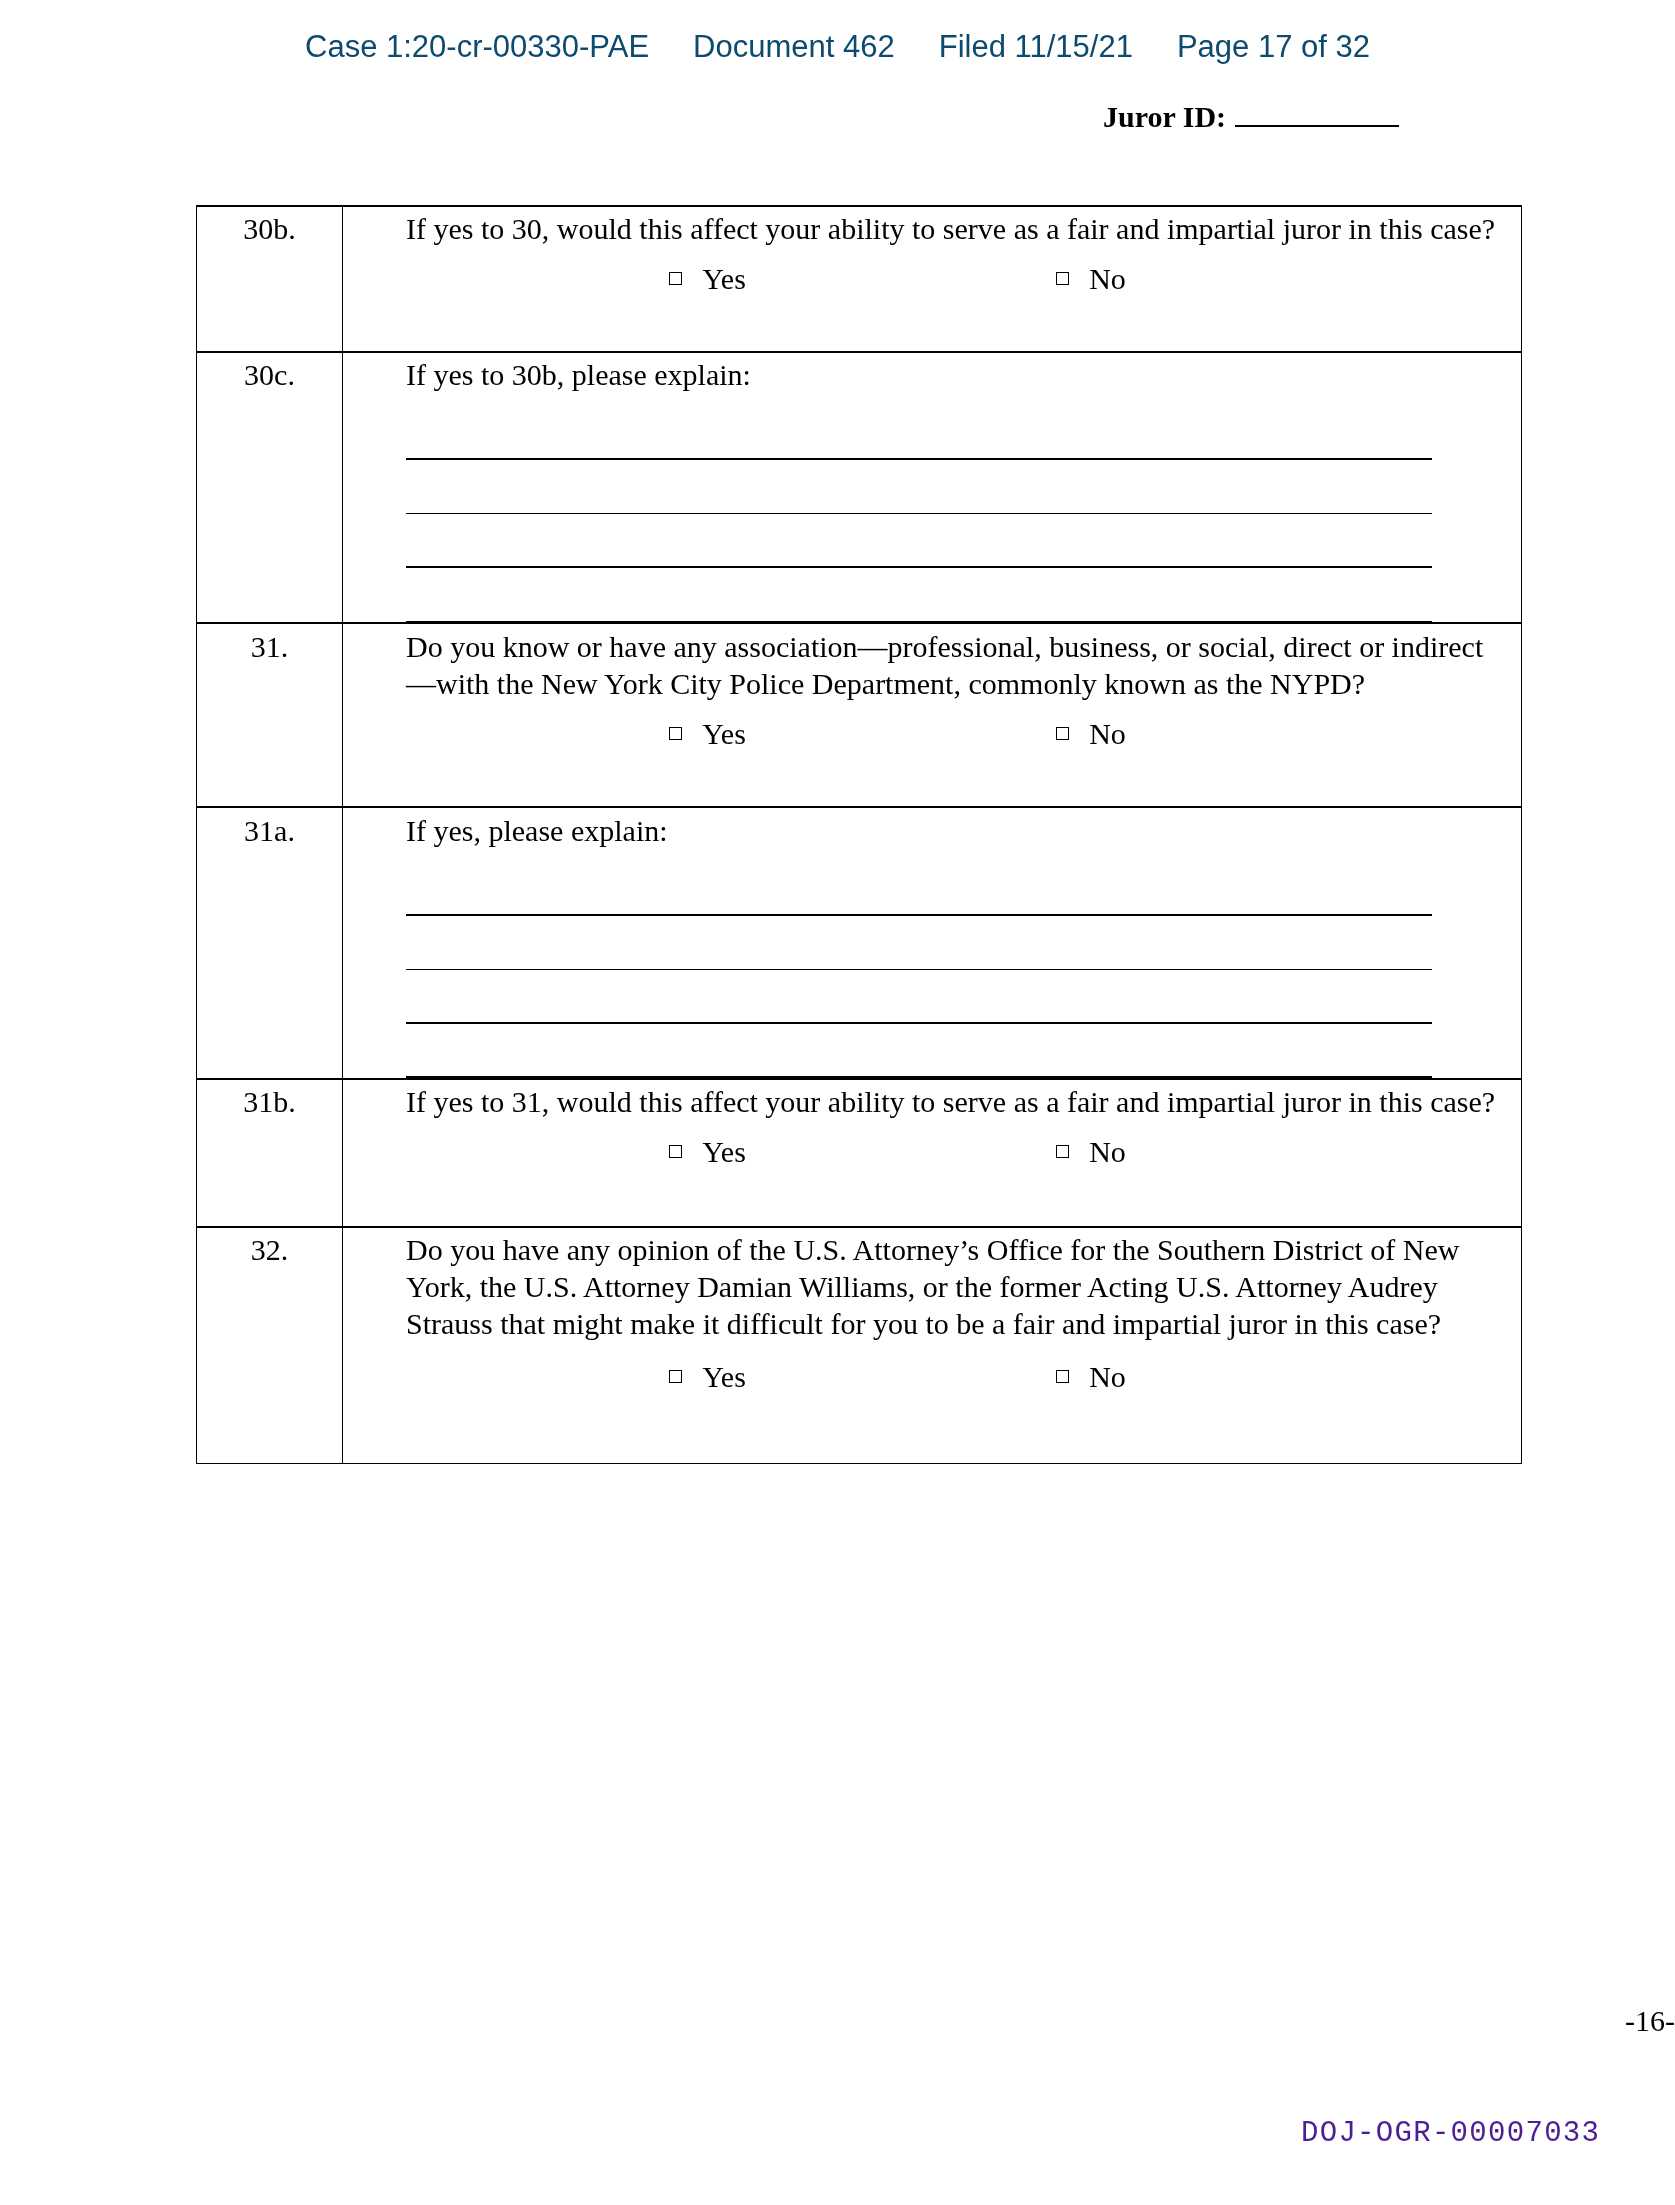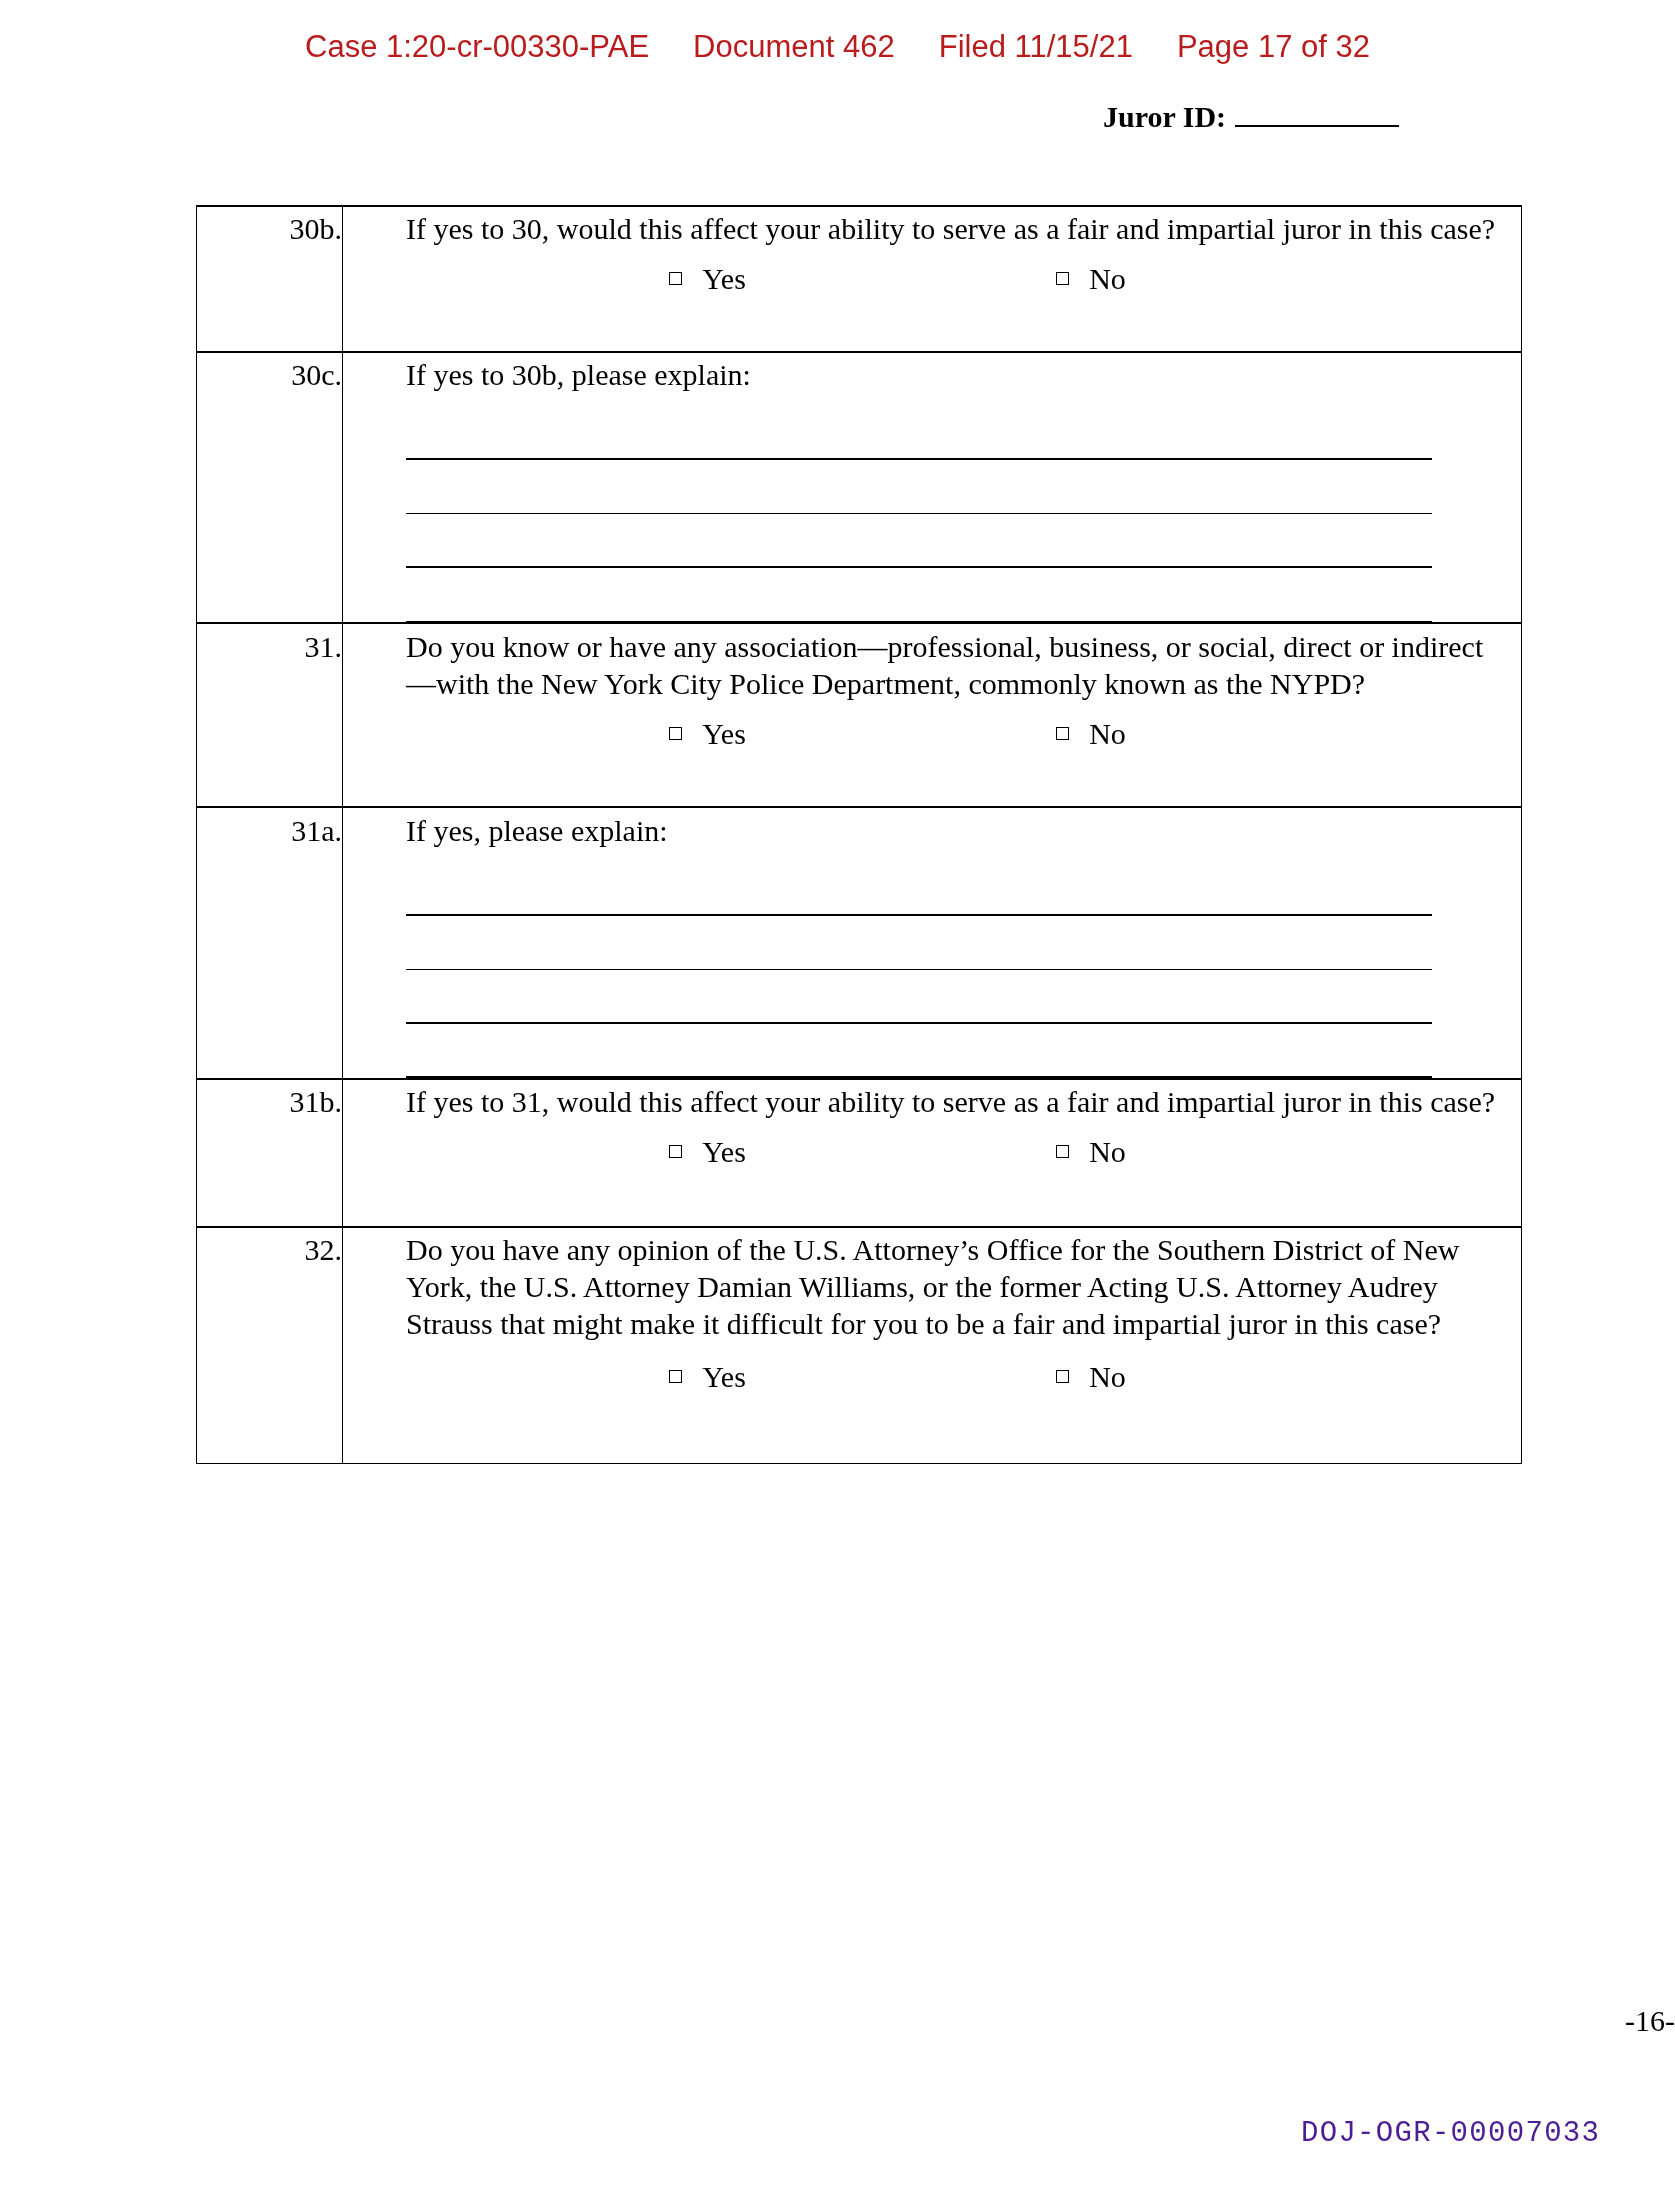--- a/index.html
+++ b/index.html
@@ -1,24 +1,24 @@
 <!DOCTYPE html>
 <html style="font-size:10.5px"><head>
 <meta charset="utf-8">
 <style>
   html, body { margin: 0; padding: 0; background: #ffffff; }
   body { width: 1675px; height: 2205px; position: relative; overflow: hidden; font-family: "Liberation Serif", serif; color: #000; }
-  .header { position: absolute; top: 29px; left: 0; width: 1675px; text-align: center; font-family: "Liberation Sans", sans-serif; font-size: 31px; color: #b91c1c; white-space: pre; }
+  .header { position: absolute; top: 29px; left: 0; width: 1675px; text-align: center; font-family: "Liberation Sans", sans-serif; font-size: 31px; color: #0c4a6e; white-space: pre; }
   .header span { margin: 0 22px; }
   .juror { position: absolute; top: 99px; left: 1075px; font-size: 30px; font-weight: bold; margin-left: 28px; }
   .juror .blank { display: inline-block; width: 164px; border-bottom: 2.6px solid #000; margin-left: 9.2px; height: 26px; vertical-align: baseline; }
   table.q { position: absolute; top: 205px; left: 196px; width: 1326px; border-collapse: collapse; }
   table.q td { border: 1.3px solid #000; vertical-align: top; padding: 0; }
   table.q tr { border-top: 2px solid #000; }
-  td.num { width: 145px; font-size: 30px; text-align: right; padding-top: 5.3px !important; }
+  td.num { width: 145px; font-size: 30px; text-align: center; padding-top: 5.3px !important; }
   td.body { font-size: 30px; line-height: 37px; padding: 3.3px 16px 0 63px !important; }
   .opts { position: relative; height: 59px; }
   .opt { position: absolute; top: 13px; display: flex; align-items: center; font-size: 30px; }
   .opt .box { display: inline-block; width: 11.2px; height: 11.2px; border: 1.3px solid #000; margin-right: 20px; }
   .opt.yes { left: 263px; }
   .opt.no { left: 650px; }
   .lines { padding-top: 26px; }
   .lines .ln { width: 1026px; height: 54px; border-bottom: 1.3px solid #000; box-sizing: border-box; }
   .lines .ln.thick { border-bottom-width: 2.6px; }
   .pagenum { position: absolute; top: 2004px; left: 0; width: 1675px; text-align: right; font-size: 30px; }

